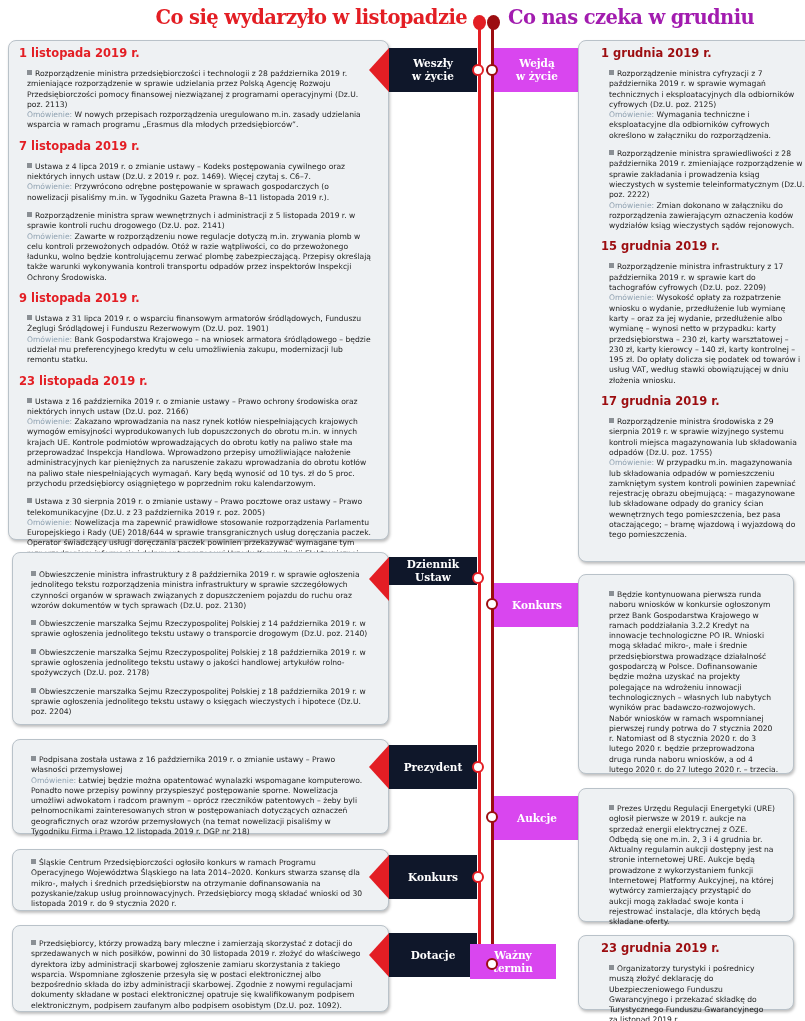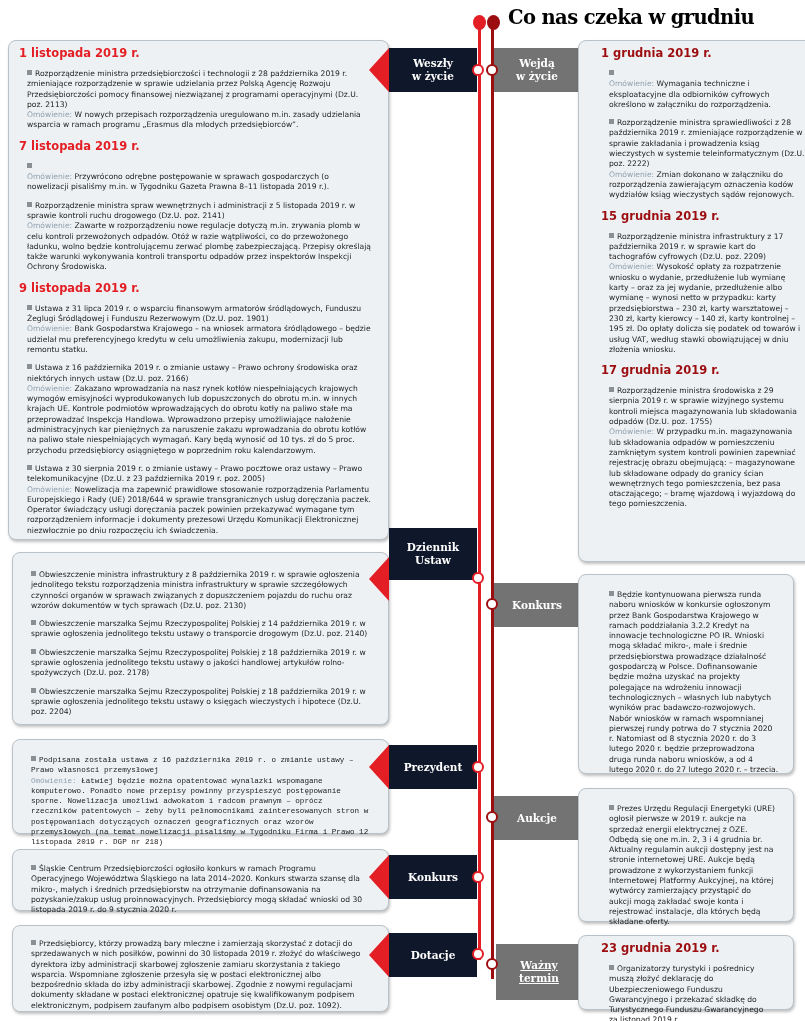--- a/index.html
+++ b/index.html
@@ -5,21 +5,21 @@
   * { box-sizing: border-box; margin: 0; padding: 0; }
   html, body { width: 805px; height: 1021px; background: #ffffff; overflow: hidden; }
   body { position: relative; font-family: "DejaVu Sans", sans-serif; color: #222; }
 
   .header { position: absolute; top: 4px; left: 0; width: 805px; height: 32px; }
   .title-left, .title-right {
     position: absolute; top: 2px; font-family: "DejaVu Serif", serif; font-weight: bold;
     font-size: 19.5px; letter-spacing: -0.6px; white-space: nowrap;
   }
   .title-left { right: 338px; color: #e31e24; }
-  .title-right { left: 508px; color: #000000; }
+  .title-right { left: 508px; color: #a21caf; }
   .dot-top { position: absolute; top: 11px; width: 13px; height: 15px; border-radius: 50%; }
   .dot-left { left: 473px; background: #e31e24; }
   .dot-right { left: 487px; background: #9c0d10; }
 
   .vline { position: absolute; width: 3px; }
   .vline-left { left: 478px; top: 24px; height: 935px; background: #e31e24; }
   .vline-right { left: 491px; top: 24px; height: 955px; background: #9c0d10; }
 
   .box {
     position: absolute; background: #eef1f3; border: 1px solid #b9c2c9; border-radius: 8px;
@@ -33,80 +33,82 @@
   .sq { display: inline-block; width: 5px; height: 5px; background: #8a8f94; margin-right: 3px; vertical-align: 1px; }
   .om { color: #8fa1b0; }
   .gap { margin-top: 8px; }
 
   .tag {
     position: absolute; color: #fff; font-family: "DejaVu Serif", serif; font-weight: bold;
     font-size: 10.5px; line-height: 13px; text-align: center;
     display: flex; align-items: center; justify-content: center;
   }
   .tag-l { background: #0f172a; }
-  .tag-r { background: #737373; }
+  .tag-r { background: #d946ef; }
   .arrow-l { position: absolute; width: 0; height: 0; border-top: 22px solid transparent; border-bottom: 22px solid transparent; border-right: 20px solid #e31e24; }
   .arrow-r { position: absolute; width: 0; height: 0; border-top: 22px solid transparent; border-bottom: 22px solid transparent; border-left: 20px solid #9c0d10; }
   .node { position: absolute; width: 12px; height: 12px; border-radius: 50%; background: #fff; border: 2px solid #e31e24; }
   .node-r { border-color: #9c0d10; }
 
   .conn-l { position: absolute; height: 3px; background: #e31e24; }
 </style>
 </head>
 <body>
 
 <div class="header">
+  <div class="title-left">Co się wydarzyło w listopadzie</div>
   <div class="dot-top dot-left"></div>
   <div class="dot-top dot-right"></div>
   <div class="title-right">Co nas czeka w grudniu</div>
 </div>
 
 <div class="vline vline-left"></div>
 <div class="vline vline-right"></div>
 
 <div class="box" style="left:8px; top:40px; width:381px; height:500px;">
   <div class="date-l first">1 listopada 2019 r.</div>
   <p><span class="sq"></span><span>Rozporządzenie ministra przedsiębiorczości i technologii z 28 października 2019 r. zmieniające rozporządzenie w sprawie udzielania przez Polską Agencję Rozwoju Przedsiębiorczości pomocy finansowej niezwiązanej z programami operacyjnymi (Dz.U. poz. 2113)</span><br><span class="om">Omówienie:</span> <span>W nowych przepisach rozporządzenia uregulowano m.in. zasady udzielania wsparcia w ramach programu „Erasmus dla młodych przedsiębiorców”.</span></p>
 
   <div class="date-l">7 listopada 2019 r.</div>
-  <p><span class="sq"></span><br><span class="om">Omówienie:</span> <span>Przywrócono odrębne postępowanie w sprawach gospodarczych (o nowelizacji pisaliśmy m.in. w Tygodniku Gazeta Prawna 8–11 listopada 2019 r.).</span></p>
+  <p><span class="sq"></span><span>Ustawa z 4 lipca 2019 r. o zmianie ustawy – Kodeks postępowania cywilnego oraz niektórych innych ustaw (Dz.U. z 2019 r. poz. 1469). Więcej czytaj s. C6–7.</span><br><span class="om">Omówienie:</span> <span>Przywrócono odrębne postępowanie w sprawach gospodarczych (o nowelizacji pisaliśmy m.in. w Tygodniku Gazeta Prawna 8–11 listopada 2019 r.).</span></p>
   <p><span class="sq"></span><span>Rozporządzenie ministra spraw wewnętrznych i administracji z 5 listopada 2019 r. w sprawie kontroli ruchu drogowego (Dz.U. poz. 2141)</span><br><span class="om">Omówienie:</span> <span>Zawarte w rozporządzeniu nowe regulacje dotyczą m.in. zrywania plomb w celu kontroli przewożonych odpadów. Otóż w razie wątpliwości, co do przewożonego ładunku, wolno będzie kontrolującemu zerwać plombę zabezpieczającą. Przepisy określają także warunki wykonywania kontroli transportu odpadów przez inspektorów Inspekcji Ochrony Środowiska.</span></p>
 
   <div class="date-l">9 listopada 2019 r.</div>
   <p><span class="sq"></span><span>Ustawa z 31 lipca 2019 r. o wsparciu finansowym armatorów śródlądowych, Funduszu Żeglugi Śródlądowej i Funduszu Rezerwowym (Dz.U. poz. 1901)</span><br><span class="om">Omówienie:</span> <span>Bank Gospodarstwa Krajowego – na wniosek armatora śródlądowego – będzie udzielał mu preferencyjnego kredytu w celu umożliwienia zakupu, modernizacji lub remontu statku.</span></p>
 
+  <div class="date-l">23 listopada 2019 r.</div>
   <p><span class="sq"></span><span>Ustawa z 16 października 2019 r. o zmianie ustawy – Prawo ochrony środowiska oraz niektórych innych ustaw (Dz.U. poz. 2166)</span><br><span class="om">Omówienie:</span> <span>Zakazano wprowadzania na nasz rynek kotłów niespełniających krajowych wymogów emisyjności wyprodukowanych lub dopuszczonych do obrotu m.in. w innych krajach UE. Kontrole podmiotów wprowadzających do obrotu kotły na paliwo stałe ma przeprowadzać Inspekcja Handlowa. Wprowadzono przepisy umożliwiające nałożenie administracyjnych kar pieniężnych za naruszenie zakazu wprowadzania do obrotu kotłów na paliwo stałe niespełniających wymagań. Kary będą wynosić od 10 tys. zł do 5 proc. przychodu przedsiębiorcy osiągniętego w poprzednim roku kalendarzowym.</span></p>
   <p><span class="sq"></span><span>Ustawa z 30 sierpnia 2019 r. o zmianie ustawy – Prawo pocztowe oraz ustawy – Prawo telekomunikacyjne (Dz.U. z 23 października 2019 r. poz. 2005)</span><br><span class="om">Omówienie:</span> <span>Nowelizacja ma zapewnić prawidłowe stosowanie rozporządzenia Parlamentu Europejskiego i Rady (UE) 2018/644 w sprawie transgranicznych usług doręczania paczek. Operator świadczący usługi doręczania paczek powinien przekazywać wymagane tym rozporządzeniem informacje i dokumenty prezesowi Urzędu Komunikacji Elektronicznej niezwłocznie po dniu rozpoczęciu ich świadczenia.</span></p>
 </div>
 <div class="arrow-l" style="left:369px; top:48px;"></div>
 <div class="tag tag-l" style="left:389px; top:48px; width:88px; height:44px;">
     <span><span>Weszły</span><br><span>w życie</span></span>
   </div>
 <div class="node" style="left:472px; top:64px;"></div>
 
 <div class="box" style="left:12px; top:552px; width:377px; height:173px; padding-top:9px;">
   <p><span class="sq"></span><span>Obwieszczenie ministra infrastruktury z 8 października 2019 r. w sprawie ogłoszenia jednolitego tekstu rozporządzenia ministra infrastruktury w sprawie szczegółowych czynności organów w sprawach związanych z dopuszczeniem pojazdu do ruchu oraz wzorów dokumentów w tych sprawach (Dz.U. poz. 2130)</span></p>
   <p class="gap"><span class="sq"></span><span>Obwieszczenie marszałka Sejmu Rzeczypospolitej Polskiej z 14 października 2019 r. w sprawie ogłoszenia jednolitego tekstu ustawy o transporcie drogowym (Dz.U. poz. 2140)</span></p>
   <p class="gap"><span class="sq"></span><span>Obwieszczenie marszałka Sejmu Rzeczypospolitej Polskiej z 18 października 2019 r. w sprawie ogłoszenia jednolitego tekstu ustawy o jakości handlowej artykułów rolno-spożywczych (Dz.U. poz. 2178)</span></p>
   <p class="gap"><span class="sq"></span><span>Obwieszczenie marszałka Sejmu Rzeczypospolitej Polskiej z 18 października 2019 r. w sprawie ogłoszenia jednolitego tekstu ustawy o księgach wieczystych i hipotece (Dz.U. poz. 2204)</span></p>
 </div>
 <div class="arrow-l" style="left:369px; top:557px;"></div>
-<div class="tag tag-l" style="left:389px; top:528px; width:88px; height:52px;">
+<div class="tag tag-l" style="left:389px; top:557px; width:88px; height:28px;">
     <span><span>Dziennik</span><br><span>Ustaw</span></span>
   </div>
 <div class="node" style="left:472px; top:572px;"></div>
 
-<div class="box" style="left:12px; top:739px; width:377px; height:95px; padding-top:7px;font-family:Liberation Mono, monospace;">
+<div class="box" style="left:12px; top:739px; width:377px; height:95px; padding-top:7px;">
   <p><span class="sq"></span><span>Podpisana została ustawa z 16 października 2019 r. o zmianie ustawy – Prawo własności przemysłowej</span><br><span class="om">Omówienie:</span> <span>Łatwiej będzie można opatentować wynalazki wspomagane komputerowo. Ponadto nowe przepisy powinny przyspieszyć postępowanie sporne. Nowelizacja umożliwi adwokatom i radcom prawnym – oprócz rzeczników patentowych – żeby byli pełnomocnikami zainteresowanych stron w postępowaniach dotyczących oznaczeń geograficznych oraz wzorów przemysłowych (na temat nowelizacji pisaliśmy w Tygodniku Firma i Prawo 12 listopada 2019 r. DGP nr 218)</span></p>
 </div>
 <div class="arrow-l" style="left:369px; top:745px;"></div>
 <div class="tag tag-l" style="left:389px; top:745px; width:88px; height:44px;">Prezydent</div>
 <div class="node" style="left:472px; top:761px;"></div>
 
-<div class="box" style="left:12px; top:849px; width:377px; height:62px; padding-top:6px;">
+<div class="box" style="left:12px; top:849px; width:377px; height:62px; padding-top:0;">
   <p><span class="sq"></span><span>Śląskie Centrum Przedsiębiorczości ogłosiło konkurs w ramach Programu Operacyjnego Województwa Śląskiego na lata 2014–2020. Konkurs stwarza szansę dla mikro-, małych i średnich przedsiębiorstw na otrzymanie dofinansowania na pozyskanie/zakup usług proinnowacyjnych. Przedsiębiorcy mogą składać wnioski od 30 listopada 2019 r. do 9 stycznia 2020 r.</span></p>
 </div>
 <div class="arrow-l" style="left:369px; top:855px;"></div>
 <div class="tag tag-l" style="left:389px; top:855px; width:88px; height:44px;">Konkurs</div>
 <div class="node" style="left:472px; top:871px;"></div>
 
 <div class="conn-l" style="left:389px; top:957px; width:92px;"></div>
 <div class="box" style="left:12px; top:925px; width:377px; height:87px; ">
   <p><span class="sq"></span><span>Przedsiębiorcy, którzy prowadzą bary mleczne i zamierzają skorzystać z dotacji do sprzedawanych w nich posiłków, powinni do 30 listopada 2019 r. złożyć do właściwego dyrektora izby administracji skarbowej zgłoszenie zamiaru skorzystania z takiego wsparcia. Wspomniane zgłoszenie przesyła się w postaci elektronicznej albo bezpośrednio składa do izby administracji skarbowej. Zgodnie z nowymi regulacjami dokumenty składane w postaci elektronicznej opatruje się kwalifikowanym podpisem elektronicznym, podpisem zaufanym albo podpisem osobistym (Dz.U. poz. 1092).</span></p>
 </div>
@@ -114,21 +116,21 @@
 <div class="tag tag-l" style="left:389px; top:933px; width:88px; height:44px;">Dotacje</div>
 <div class="node" style="left:472px; top:948px;"></div>
 
 <div class="tag tag-r" style="left:494px; top:48px; width:86px; height:44px;">
     <span><span>Wejdą</span><br><span>w życie</span></span>
   </div>
 <div class="arrow-r" style="left:580px; top:48px;"></div>
 <div class="node node-r" style="left:486px; top:64px;"></div>
 <div class="box" style="left:578px; top:40px; width:256px; height:522px; padding-left:22px; padding-right:20px;">
   <div class="date-r first">1 grudnia 2019 r.</div>
-  <p><span class="sq"></span><br><span class="om">Omówienie:</span> <span>Wymagania techniczne i eksploatacyjne dla odbiorników cyfrowych określono w załączniku do rozporządzenia.</span></p>
+  <p><span class="sq"></span><span>Rozporządzenie ministra cyfryzacji z 7 października 2019 r. w sprawie wymagań technicznych i eksploatacyjnych dla odbiorników cyfrowych (Dz.U. poz. 2125)</span><br><span class="om">Omówienie:</span> <span>Wymagania techniczne i eksploatacyjne dla odbiorników cyfrowych określono w załączniku do rozporządzenia.</span></p>
   <p><span class="sq"></span><span>Rozporządzenie ministra sprawiedliwości z 28 października 2019 r. zmieniające rozporządzenie w sprawie zakładania i prowadzenia ksiąg wieczystych w systemie teleinformatycznym (Dz.U. poz. 2222)</span><br><span class="om">Omówienie:</span> <span>Zmian dokonano w załączniku do rozporządzenia zawierającym oznaczenia kodów wydziałów ksiąg wieczystych sądów rejonowych.</span></p>
 
   <div class="date-r">15 grudnia 2019 r.</div>
   <p><span class="sq"></span><span>Rozporządzenie ministra infrastruktury z 17 października 2019 r. w sprawie kart do tachografów cyfrowych (Dz.U. poz. 2209)</span><br><span class="om">Omówienie:</span> <span>Wysokość opłaty za rozpatrzenie wniosku o wydanie, przedłużenie lub wymianę karty – oraz za jej wydanie, przedłużenie albo wymianę – wynosi netto w przypadku: karty przedsiębiorstwa – 230 zł, karty warsztatowej – 230 zł, karty kierowcy – 140 zł, karty kontrolnej – 195 zł. Do opłaty dolicza się podatek od towarów i usług VAT, według stawki obowiązującej w dniu złożenia wniosku.</span></p>
 
   <div class="date-r">17 grudnia 2019 r.</div>
   <p><span class="sq"></span><span>Rozporządzenie ministra środowiska z 29 sierpnia 2019 r. w sprawie wizyjnego systemu kontroli miejsca magazynowania lub składowania odpadów (Dz.U. poz. 1755)</span><br><span class="om">Omówienie:</span> <span>W przypadku m.in. magazynowania lub składowania odpadów w pomieszczeniu zamkniętym system kontroli powinien zapewniać rejestrację obrazu obejmującą: – magazynowane lub składowane odpady do granicy ścian wewnętrznych tego pomieszczenia, bez pasa otaczającego; – bramę wjazdową i wyjazdową do tego pomieszczenia.</span></p>
 </div>
 
 <div class="tag tag-r" style="left:494px; top:583px; width:86px; height:44px;">Konkurs</div>
@@ -138,21 +140,21 @@
   <p><span class="sq"></span><span>Będzie kontynuowana pierwsza runda naboru wniosków w konkursie ogłoszonym przez Bank Gospodarstwa Krajowego w ramach poddziałania 3.2.2 Kredyt na innowacje technologiczne PO IR. Wnioski mogą składać mikro-, małe i średnie przedsiębiorstwa prowadzące działalność gospodarczą w Polsce. Dofinansowanie będzie można uzyskać na projekty polegające na wdrożeniu innowacji technologicznych – własnych lub nabytych wyników prac badawczo-rozwojowych. Nabór wniosków w ramach wspomnianej pierwszej rundy potrwa do 7 stycznia 2020 r. Natomiast od 8 stycznia 2020 r. do 3 lutego 2020 r. będzie przeprowadzona druga runda naboru wniosków, a od 4 lutego 2020 r. do 27 lutego 2020 r. – trzecia.</span></p>
 </div>
 
 <div class="tag tag-r" style="left:494px; top:796px; width:86px; height:44px;">Aukcje</div>
 <div class="arrow-r" style="left:580px; top:796px;"></div>
 <div class="node node-r" style="left:486px; top:811px;"></div>
 <div class="box" style="left:578px; top:788px; width:216px; height:134px; padding-left:22px; padding-right:10px; padding-top:7px;">
   <p><span class="sq"></span><span>Prezes Urzędu Regulacji Energetyki (URE) ogłosił pierwsze w 2019 r. aukcje na sprzedaż energii elektrycznej z OZE. Odbędą się one m.in. 2, 3 i 4 grudnia br. Aktualny regulamin aukcji dostępny jest na stronie internetowej URE. Aukcje będą prowadzone z wykorzystaniem funkcji Internetowej Platformy Aukcyjnej, na której wytwórcy zamierzający przystąpić do aukcji mogą zakładać swoje konta i rejestrować instalacje, dla których będą składane oferty.</span></p>
 </div>
 
-<div class="tag tag-r" style="left:496px; top:944px; width:86px; height:56px;text-decoration:underline;">
+<div class="tag tag-r" style="left:470px; top:944px; width:86px; height:35px;">
     <span><span>Ważny</span><br><span>termin</span></span>
   </div>
 <div class="arrow-r" style="left:580px; top:944px;"></div>
 <div class="node node-r" style="left:486px; top:958px;"></div>
 <div class="box" style="left:578px; top:935px; width:216px; height:75px; padding-left:22px; padding-right:14px;">
   <div class="date-r first">23 grudnia 2019 r.</div>
   <p><span class="sq"></span><span>Organizatorzy turystyki i pośrednicy muszą złożyć deklarację do Ubezpieczeniowego Funduszu Gwarancyjnego i przekazać składkę do Turystycznego Funduszu Gwarancyjnego za listopad 2019 r.</span></p>
 </div>
 
 </body></html>

